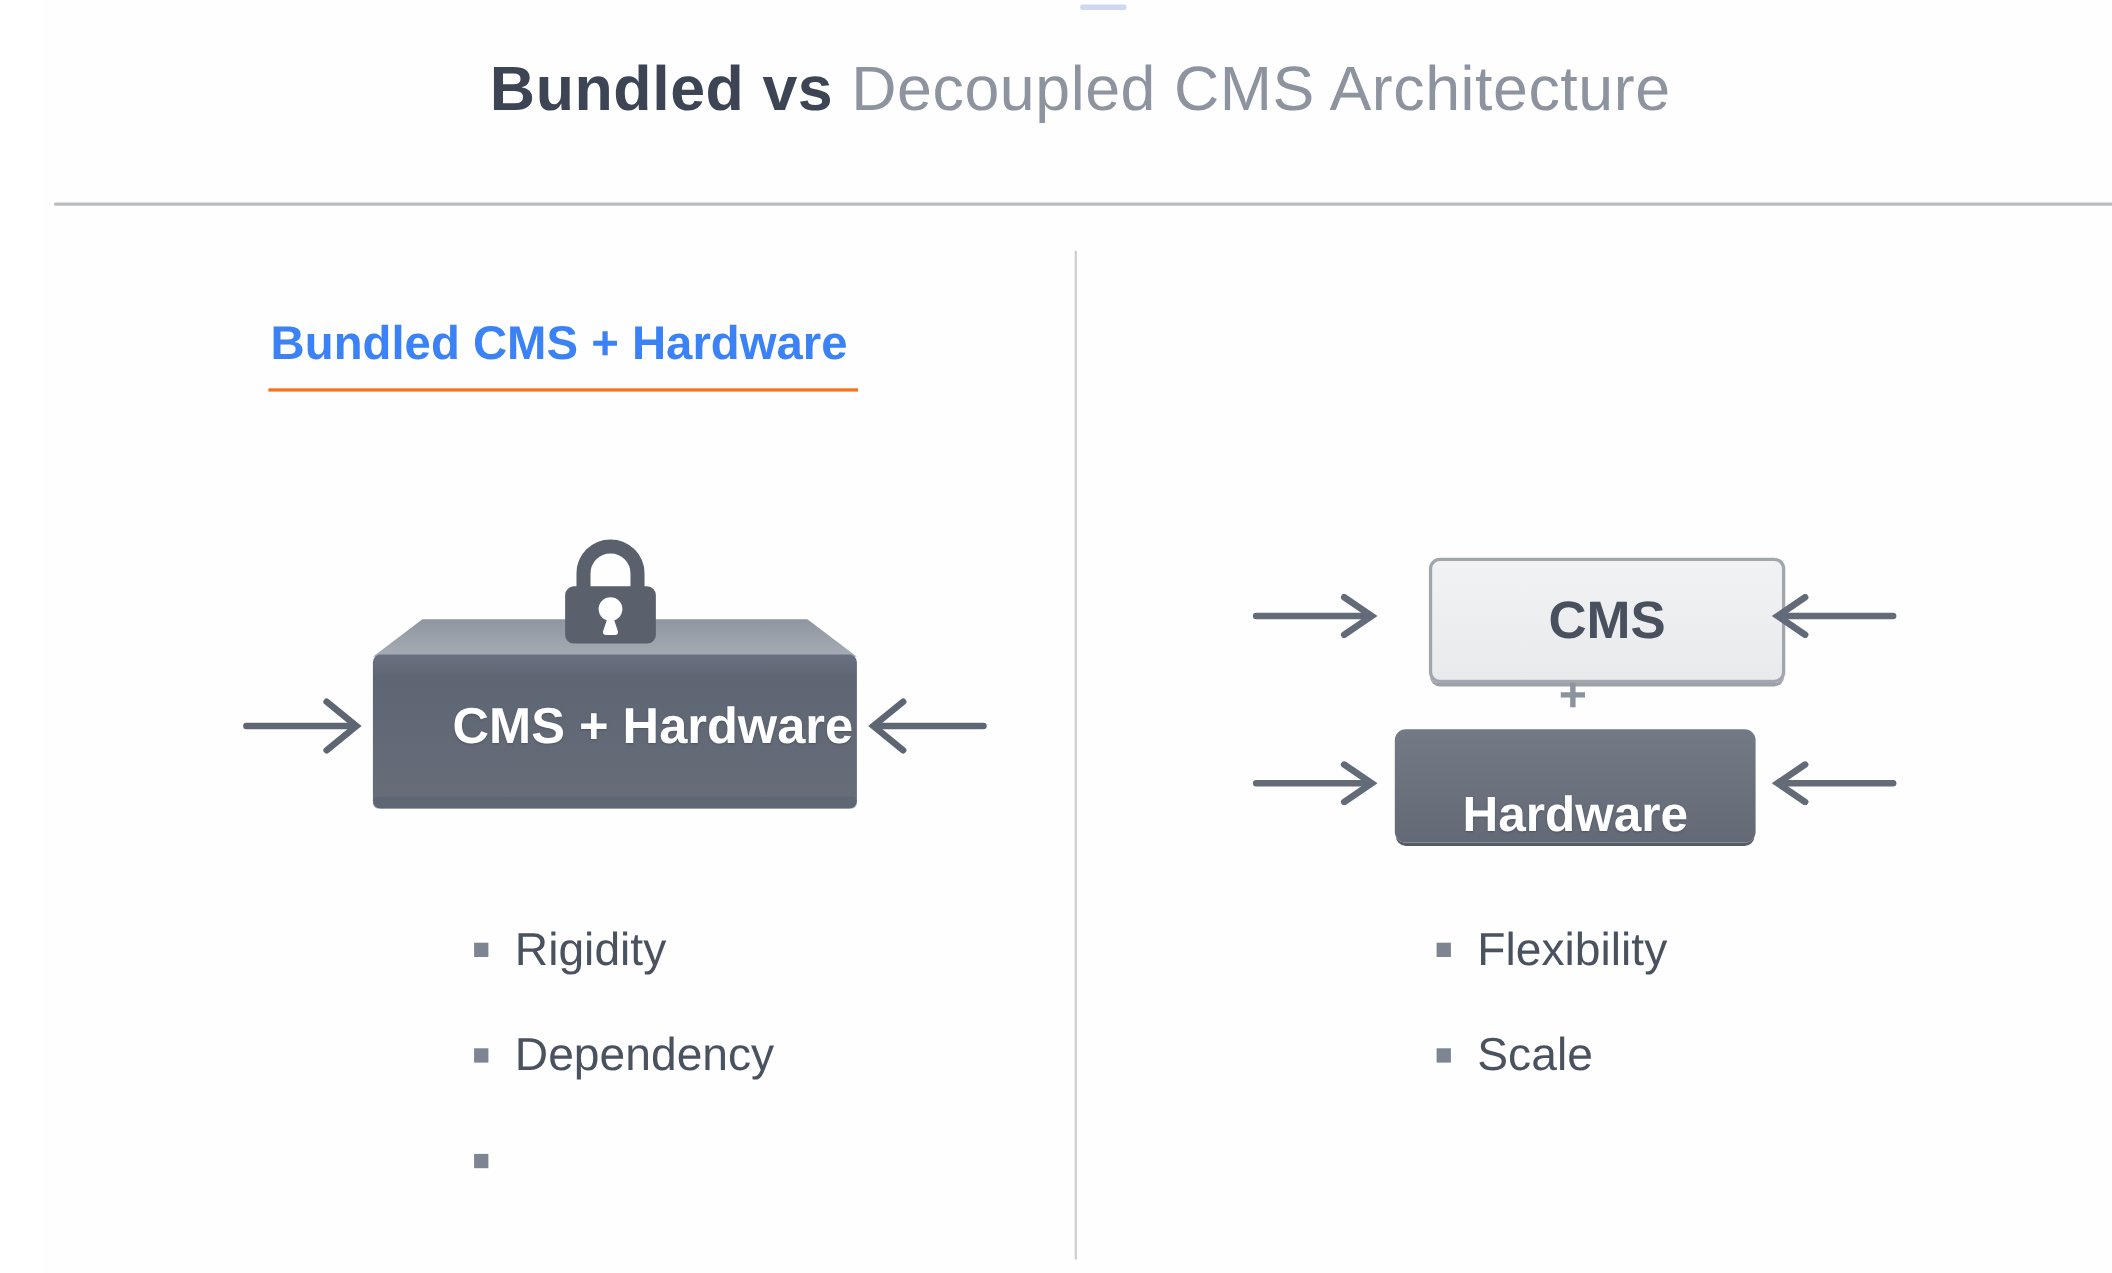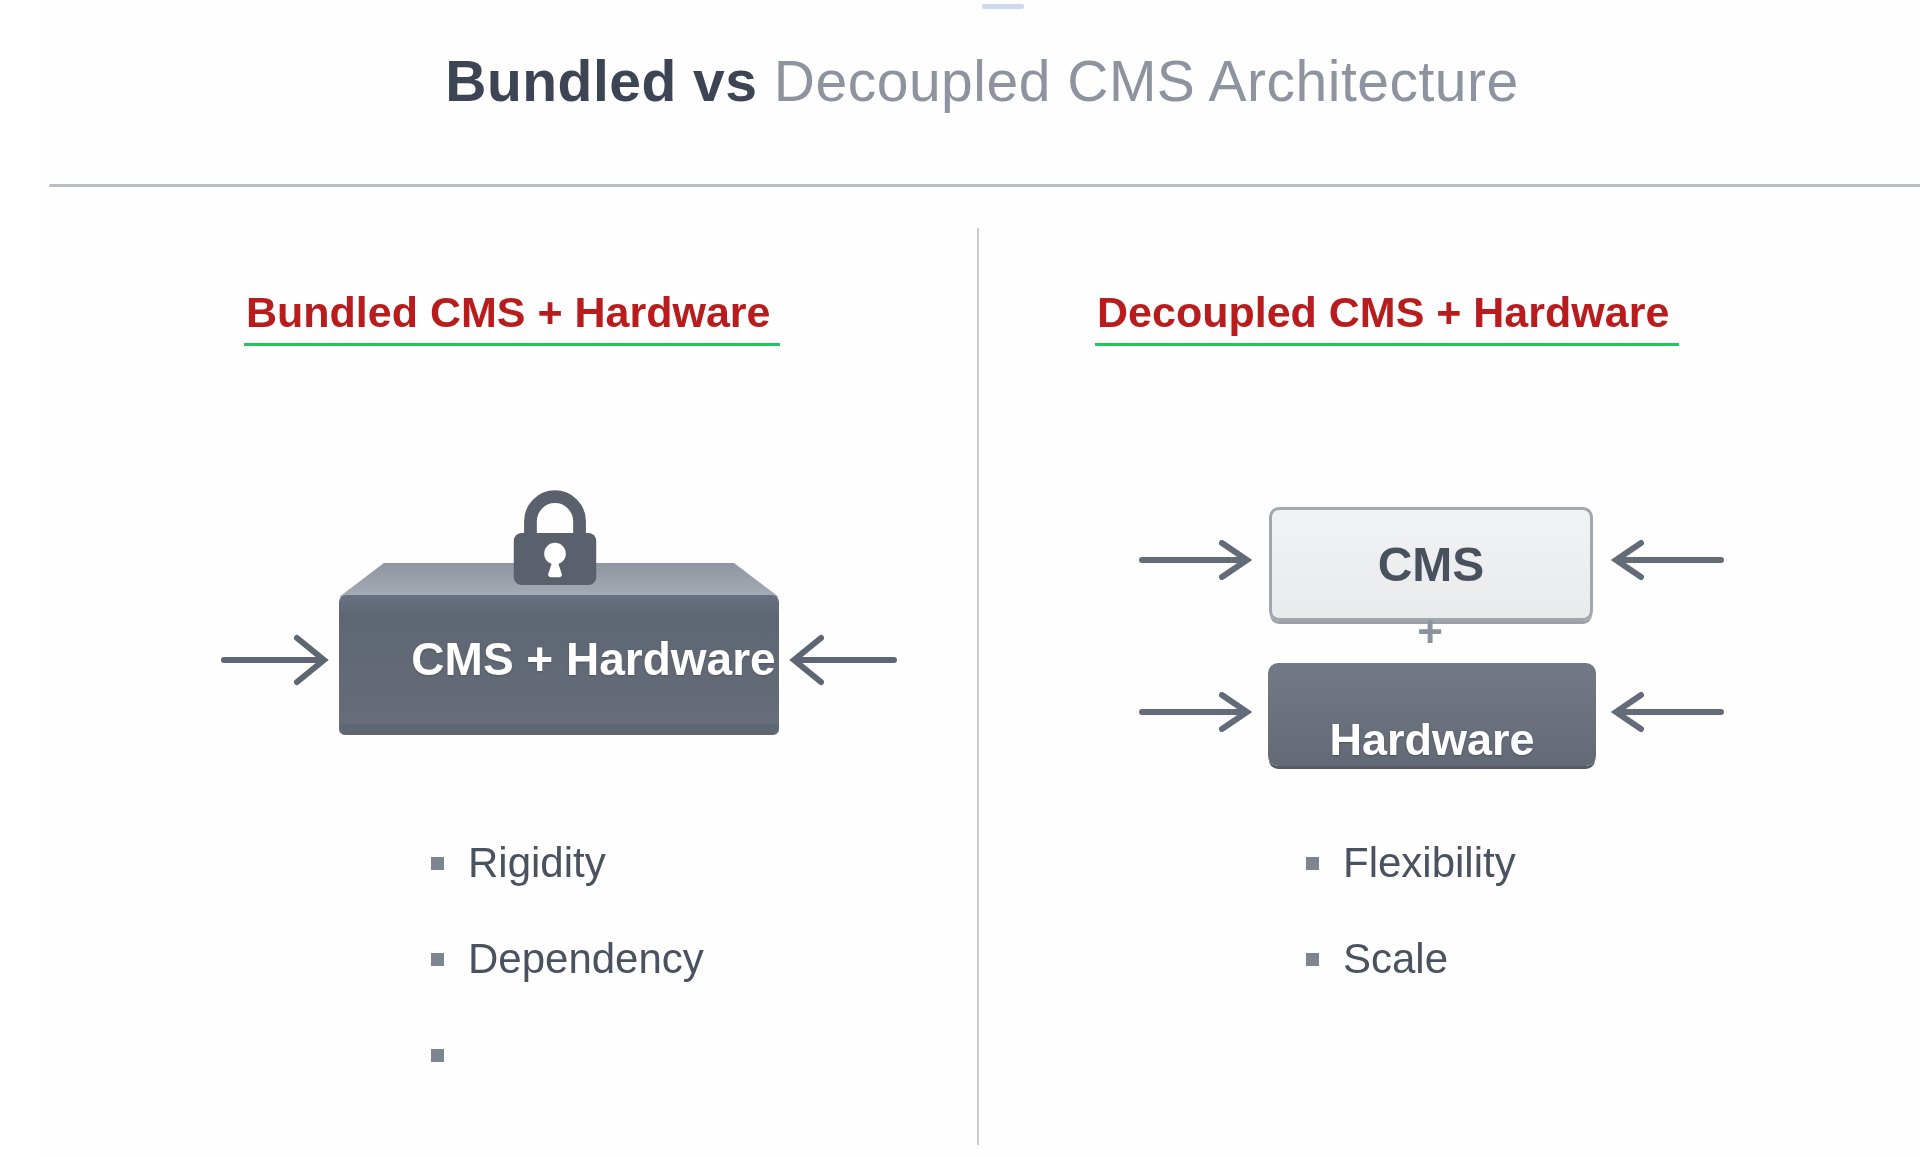--- a/index.html
+++ b/index.html
@@ -14,29 +14,29 @@
   .title{position:absolute;left:0;top:48px;width:1886px;margin:0;
     text-align:center;font-size:57px;font-weight:600;letter-spacing:0.5px;}
   .title .t-dark{color:#3d4554;}
   .title .t-light{color:#8d939f;font-weight:500;}
   .hr{position:absolute;left:10px;top:184px;width:1883px;height:3px;
     background:#b9bcc2;border-radius:2px;}
   .vdivider{position:absolute;left:938px;top:228px;width:2px;height:917px;
     background:#caccd0;}
   
   .panel-heading{position:absolute;margin:0;font-size:43px;font-weight:700;
-    color:#b91c1c;padding:0 10px 6px 2px;border-bottom:3px solid #22c55e;}
+    color:#3b82f6;padding:0 10px 16px 2px;border-bottom:3px solid #f97316;}
   .panel-heading.left{left:205px;top:288px;}
   .panel-heading.right{left:1056px;top:288px;}
   
   .slab-label{position:absolute;left:300px;top:632px;width:509px;
     text-align:center;font-size:46px;font-weight:700;color:#ffffff;
     text-shadow:0 1px 2px rgba(40,45,55,.35);}
   
-  .cms-box{position:absolute;left:1230px;top:507px;width:324px;height:114px;
+  .cms-box{position:absolute;left:1260px;top:507px;width:324px;height:114px;
     background:linear-gradient(180deg,#f1f2f3,#e9eaec);
     border:3px solid #a2a7ae;border-radius:10px;
     box-shadow:0 4px 0 -1px #9ca1a8;
     display:flex;align-items:center;justify-content:center;
     font-size:48px;font-weight:700;color:#4a515e;box-sizing:border-box;}
   .plus-sign{position:absolute;left:1360px;top:606px;width:62px;height:52px;
     text-align:center;font-size:44px;font-weight:700;color:#8c939e;line-height:52px;}
   .hardware-box{position:absolute;left:1229px;top:663px;width:328px;height:103px;
     background:linear-gradient(180deg,#737a86,#636a76);
     border-radius:10px;box-shadow:0 4px 0 -1px #565c67;
@@ -112,21 +112,20 @@
     </li>
     <li>
       <span class="sq"></span>
       <span>Dependency</span>
     </li>
     <li>
       <span class="sq"></span>
     </li>
   </ul>
 
-  <h2 class="panel-heading right">Decoupled CMS + Hardware</h2>
 
   <div class="cms-box">
     <span>CMS</span>
   </div>
 
   <div class="plus-sign">+</div>
 
   <div class="hardware-box">
     <span>Hardware</span>
   </div>

